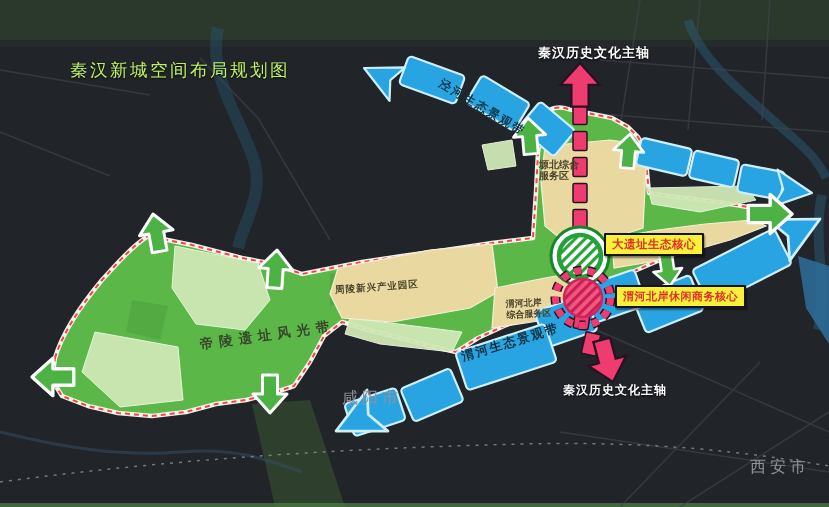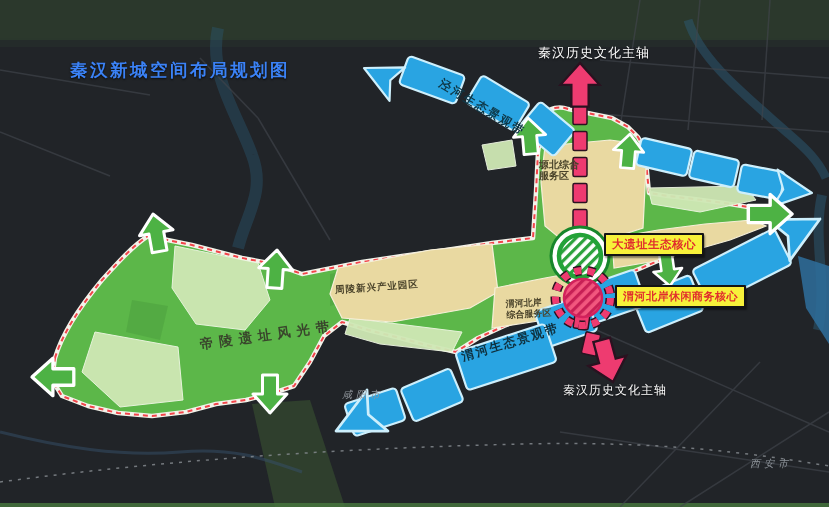--- a/index.html
+++ b/index.html
@@ -4,43 +4,43 @@
 <style>
   html,body{margin:0;padding:0;background:#1d2023;}
   #stage{
     position:relative;width:829px;height:507px;overflow:hidden;
     background:#212428;
     font-family:"DejaVu Sans","Liberation Sans",sans-serif;
   }
   #stage svg{position:absolute;left:0;top:0;}
   .lbl{position:absolute;white-space:nowrap;}
   .title{
-    left:70px;top:58px;font-size:17.5px;font-weight:bold;color:#3b82f6;
+    left:70px;top:58px;font-size:17.5px;font-weight:normal;color:#bef264;
     letter-spacing:2.5px;text-shadow:0 1px 2px rgba(0,0,0,.8);
   }
-  .axis-label{font-size:13px;font-weight:normal;color:#fdfdfd;letter-spacing:1px;
+  .axis-label{font-size:13px;font-weight:bold;color:#fdfdfd;letter-spacing:1px;
     text-shadow:0 1px 2px rgba(0,0,0,.9);}
   .axis-top{left:538px;top:44px;}
   .axis-bottom{left:563px;top:382px;font-size:12px;}
   .belt{font-weight:bold;transform-origin:left center;}
   .belt-jinghe{left:440px;top:74px;font-size:12px;color:#0e3746;letter-spacing:2px;transform:rotate(31deg);}
   .belt-weihe{left:462px;top:349px;font-size:12.5px;color:#0f303e;letter-spacing:2px;transform:rotate(-17deg);}
   .belt-diling{left:200px;top:336px;font-size:13.5px;color:#39452c;letter-spacing:6px;transform:rotate(-8deg);}
   .zone{font-weight:bold;color:#4a432a;line-height:11px;}
   .zone-yuanbei{left:539px;top:159px;font-size:10px;}
   .zone-zhouling{left:335px;top:284px;font-size:9.5px;letter-spacing:1px;transform:rotate(-4deg);transform-origin:left center;}
   .zone-weihe-service{left:506px;top:299px;font-size:9px;line-height:10.5px;transform:rotate(-3deg);transform-origin:left center;}
   .core-label{
     position:absolute;background:#f7f13a;border:2px solid #141414;
     color:#e02d2d;font-weight:bold;padding:2px 6px;border-radius:1px;
     box-shadow:1px 2px 2px rgba(0,0,0,.45);
   }
   .core-heritage{left:604px;top:233px;font-size:11.5px;letter-spacing:.5px;}
   .core-business{left:615px;top:285px;font-size:11px;letter-spacing:.5px;}
-  .city{font-size:10px;color:#8e949a;letter-spacing:4px;font-style:italic;}
+  .city{font-size:16px;color:#8e949a;letter-spacing:4px;}
   .city-xianyang{left:342px;top:388px;}
   .city-xian{left:750px;top:457px;}
 </style>
 </head>
 <body>
 
 <div id="stage">
 
 <svg width="829" height="507" viewBox="0 0 829 507">
   <defs>

